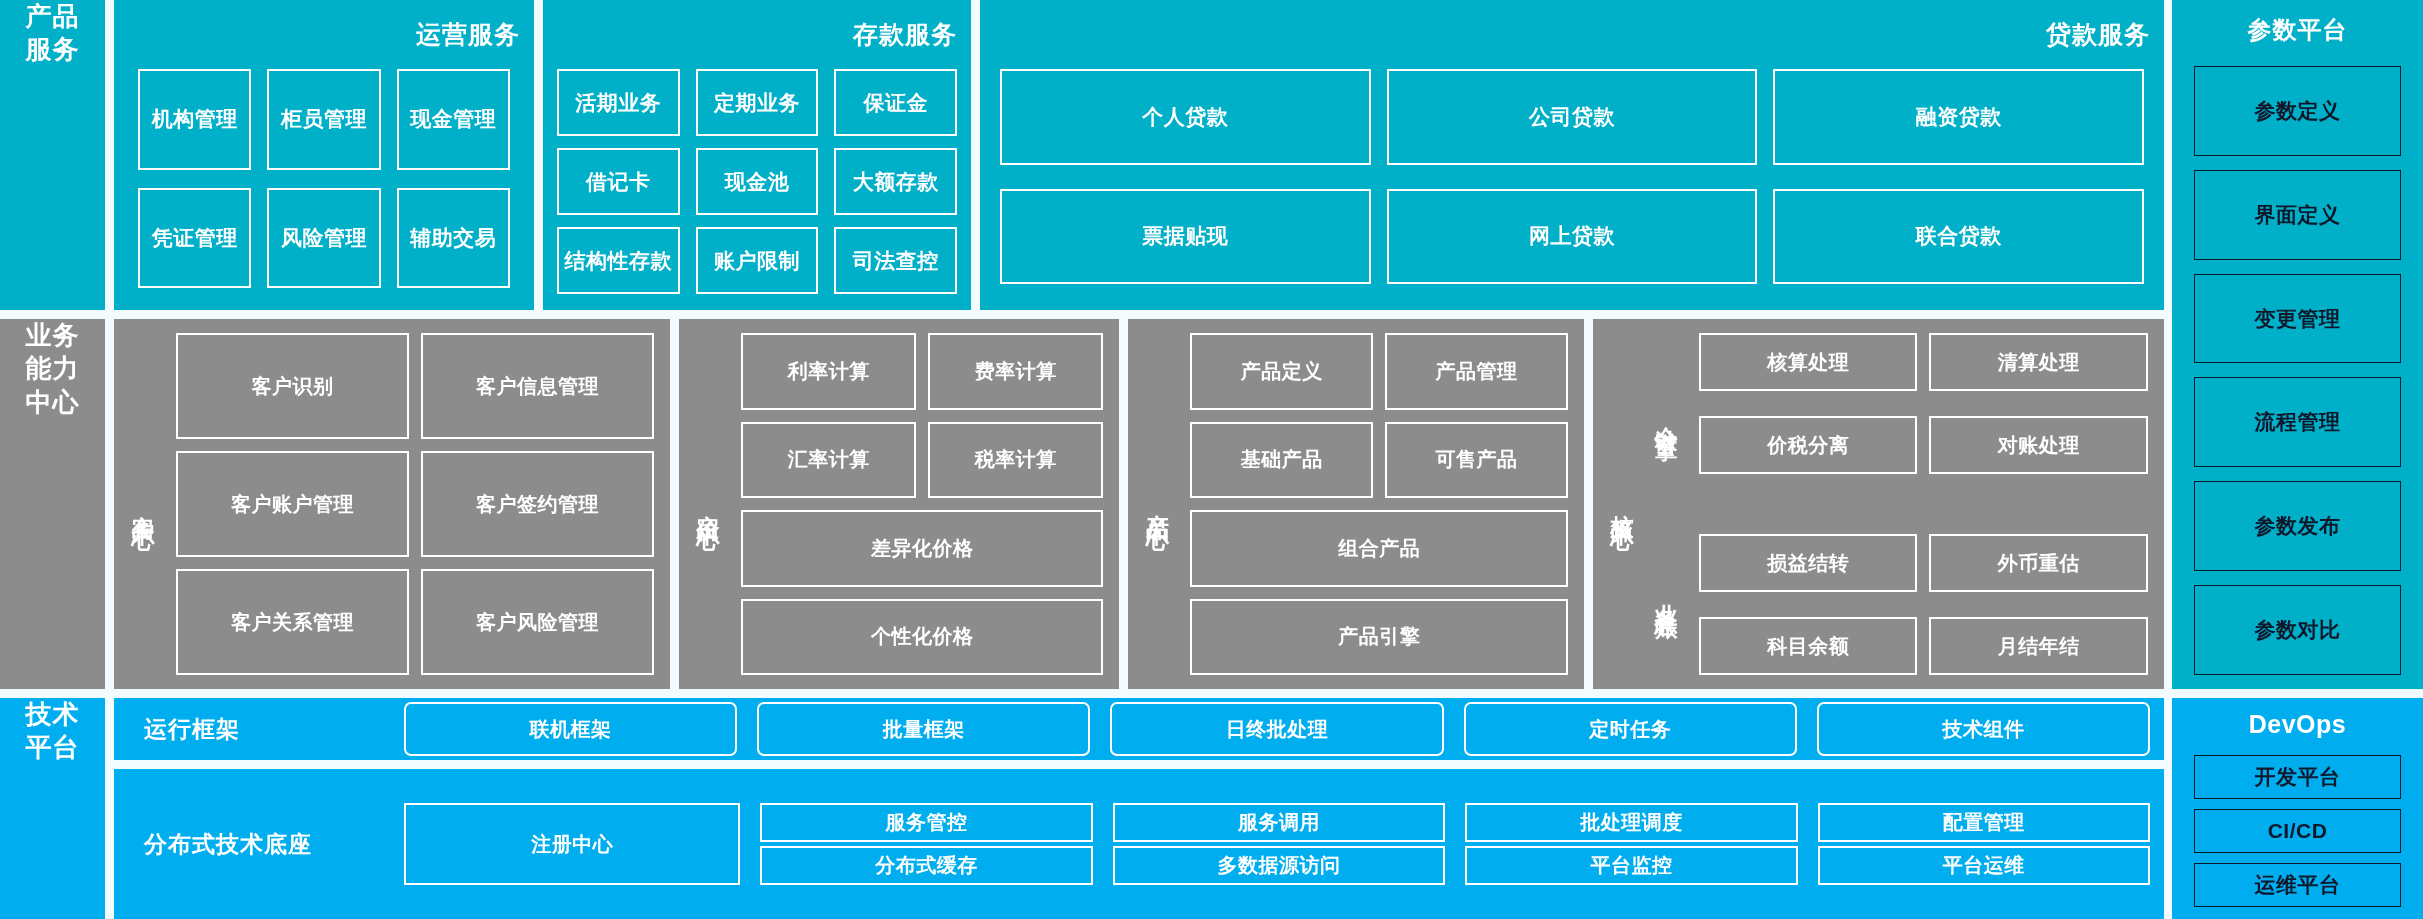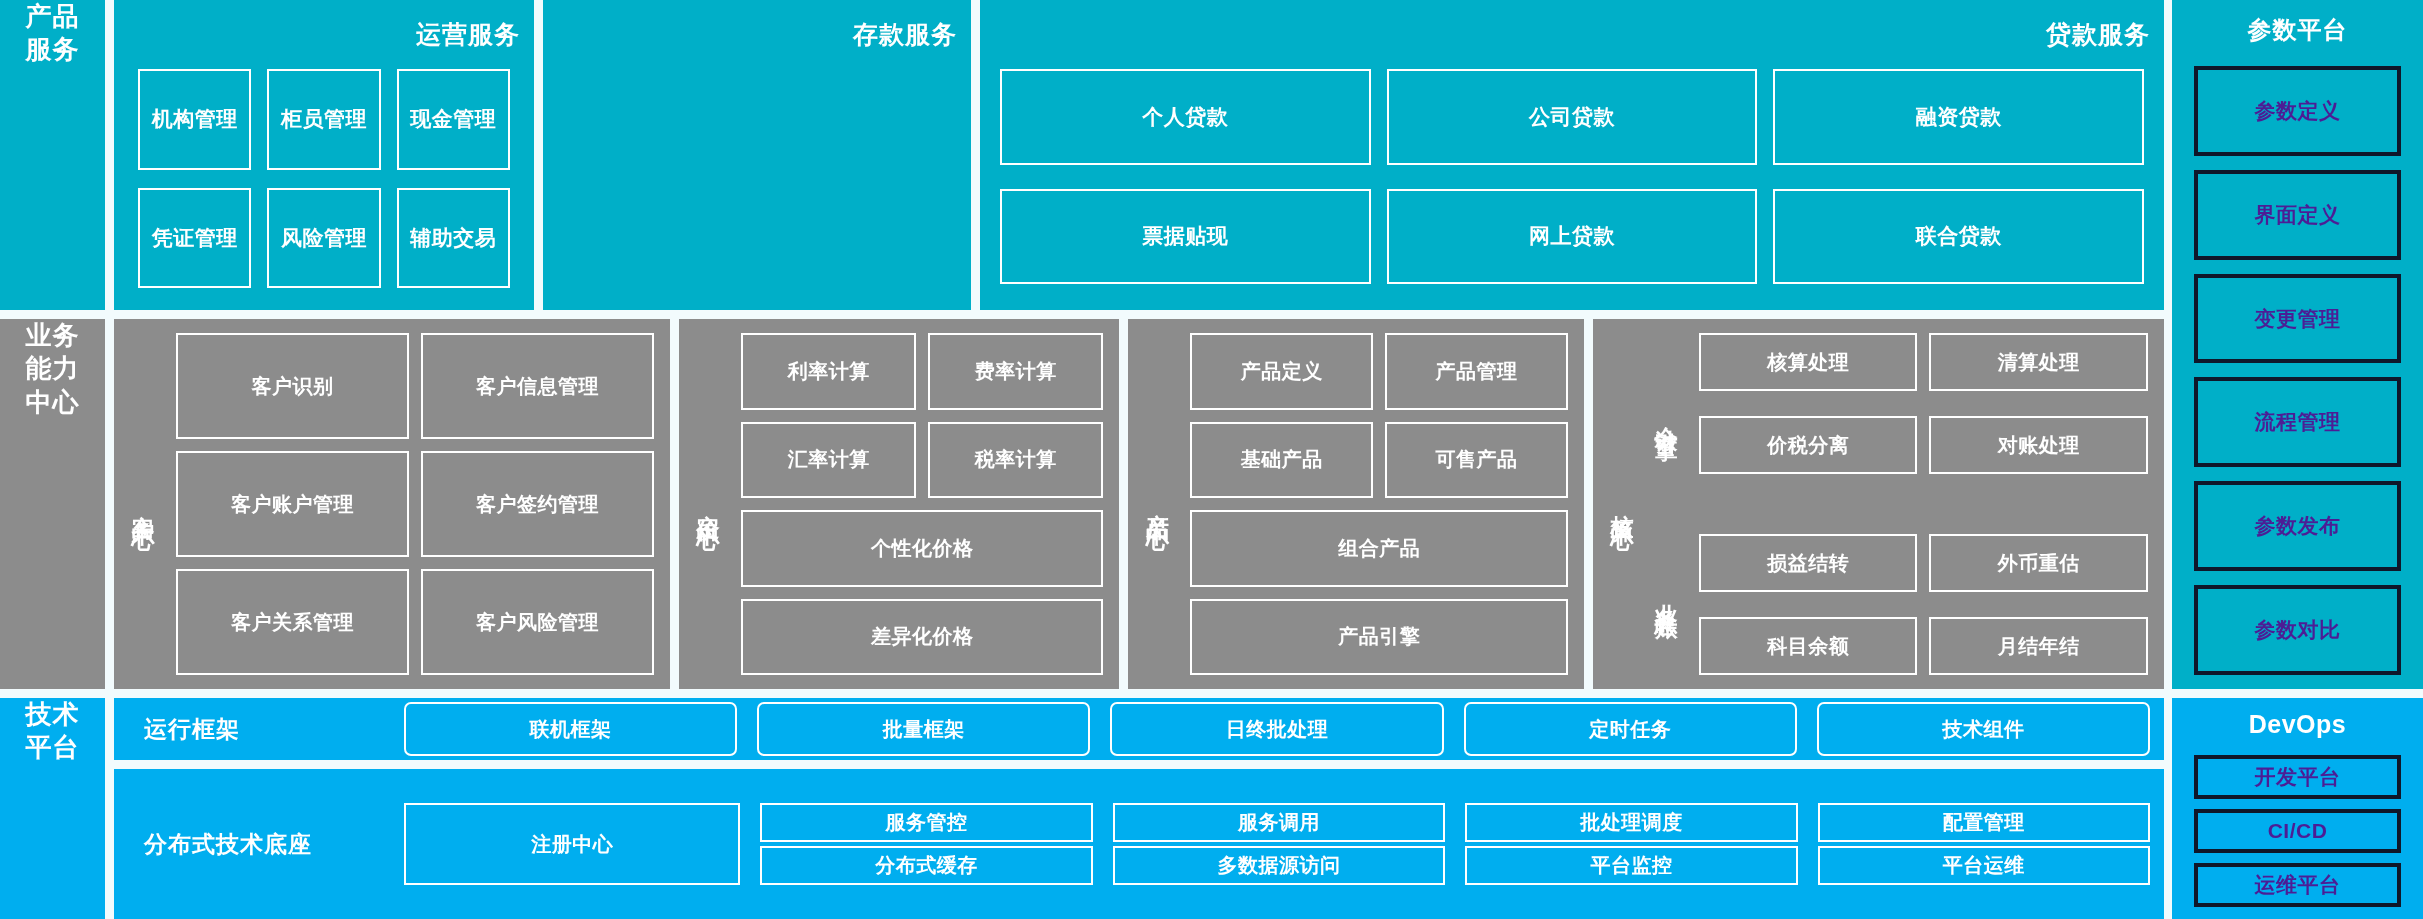--- a/index.html
+++ b/index.html
@@ -153,23 +153,23 @@
     display:flex;flex-direction:column;align-items:center;
     padding:10px 22px 14px 22px;box-sizing:border-box;
     gap:14px;
   }
   #param-platform .rtitle{
     color:#fff;font-size:24px;font-weight:bold;margin:4px 0 6px 0;letter-spacing:1px;
   }
   .rcell{
     width:100%;
     flex:1 1 0;
-    border:4px solid #0f172a;
+    border:1px solid #0f172a;
     display:flex;align-items:center;justify-content:center;
-    color:#4c1d95;font-size:21px;font-weight:bold;
+    color:#0f172a;font-size:21px;font-weight:bold;
     box-sizing:border-box;letter-spacing:.5px;
   }
   #devops{
     flex:0 0 221px;
     background:#00AEEF;
     display:flex;flex-direction:column;align-items:center;
     padding:6px 22px 12px 22px;box-sizing:border-box;
     gap:10px;
   }
   #devops .rtitle{
@@ -204,20 +204,37 @@
           <div class="svc-row">
             <div class="cell">凭证管理</div>
             <div class="cell">风险管理</div>
             <div class="cell">辅助交易</div>
           </div>
         </div>
       </div>
 
       <div class="svc-group" id="grp-deposit">
         <div class="svc-title">存款服务</div>
+        <div class="svc-rows">
+          <div class="svc-row">
+            <div class="cell">活期业务</div>
+            <div class="cell">定期业务</div>
+            <div class="cell">保证金</div>
+          </div>
+          <div class="svc-row">
+            <div class="cell">借记卡</div>
+            <div class="cell">现金池</div>
+            <div class="cell">大额存款</div>
+          </div>
+          <div class="svc-row">
+            <div class="cell">结构性存款</div>
+            <div class="cell">账户限制</div>
+            <div class="cell">司法查控</div>
+          </div>
+        </div>
       </div>
 
       <div class="svc-group" id="grp-loan">
         <div class="svc-title">贷款服务</div>
         <div class="svc-rows">
           <div class="svc-row">
             <div class="cell">个人贷款</div>
             <div class="cell">公司贷款</div>
             <div class="cell">融资贷款</div>
           </div>
@@ -263,24 +280,24 @@
         <div class="ctr-body">
           <div class="ctr-row">
             <div class="gcell">利率计算</div>
             <div class="gcell">费率计算</div>
           </div>
           <div class="ctr-row">
             <div class="gcell">汇率计算</div>
             <div class="gcell">税率计算</div>
           </div>
           <div class="ctr-row">
+            <div class="gcell">差异化价格</div>
+          </div>
+          <div class="ctr-row">
             <div class="gcell">个性化价格</div>
-          </div>
-          <div class="ctr-row">
-            <div class="gcell">差异化价格</div>
           </div>
         </div>
       </div>
 
       <div class="center-group" id="ctr-product">
         <div class="vlabel">产品中心</div>
         <div class="ctr-body">
           <div class="ctr-row">
             <div class="gcell">产品定义</div>
             <div class="gcell">产品管理</div>

